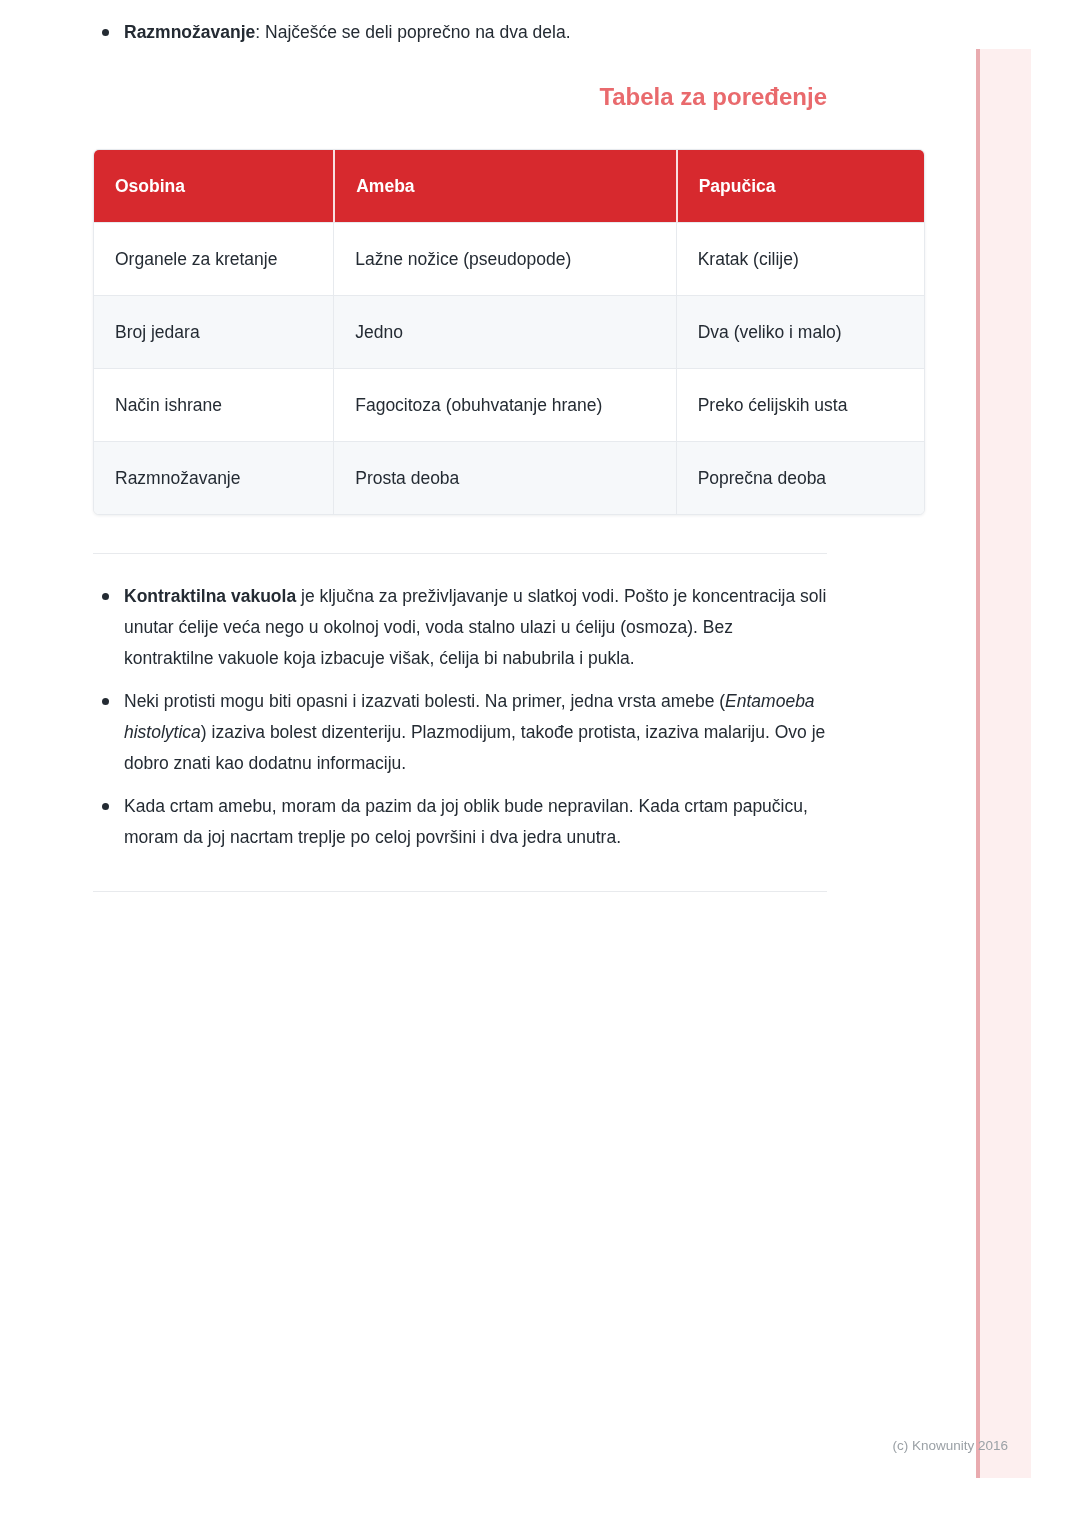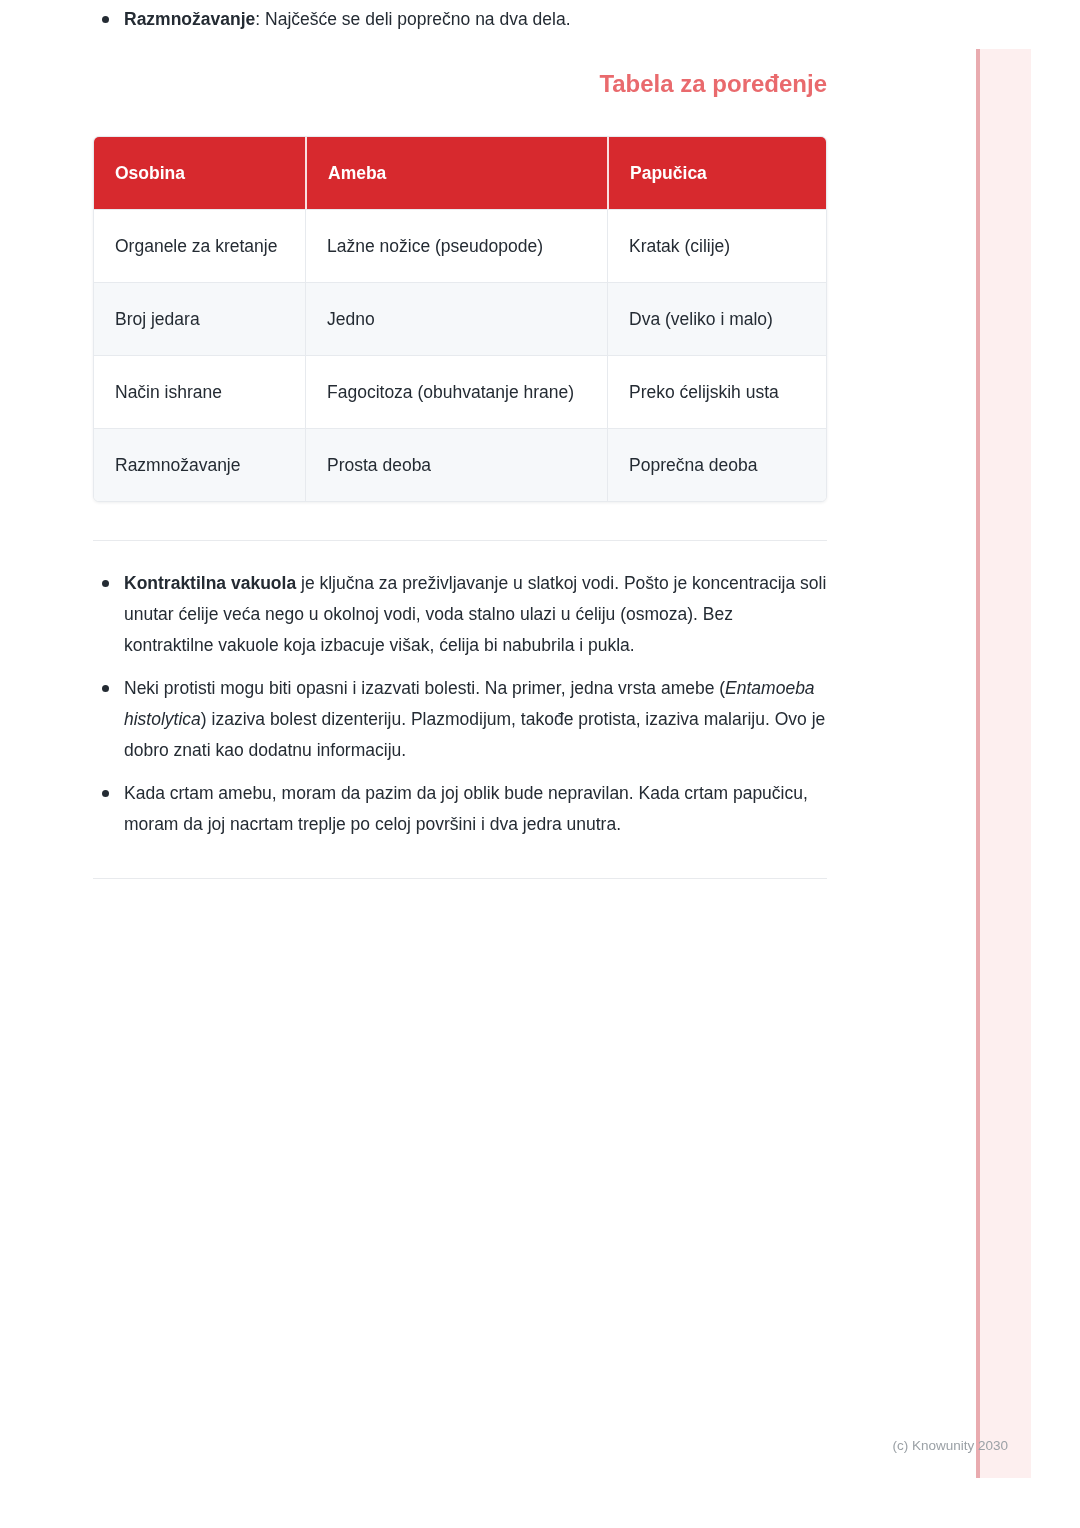--- a/index.html
+++ b/index.html
@@ -16,21 +16,21 @@
     --c-credit_text:#9ba1a6;
   }
   *{box-sizing:border-box}
   html,body{margin:0;padding:0}
   body{
     width:1080px;height:1528px;position:relative;overflow:hidden;
     background:#ffffff;
     font-family:"Liberation Sans",sans-serif;
     color:var(--c-body_text);
   }
-  .content{position:absolute;left:93px;top:4px;width:734px}
+  .content{position:absolute;left:93px;top:17px;width:734px}
 
   
   ul.bullets{list-style:none;margin:0;padding:0}
   ul.bullets li{
     position:relative;padding-left:31px;
     font-size:17.5px;line-height:31px;
   }
   ul.bullets li::before{
     content:"";position:absolute;left:9px;top:12px;
     width:7px;height:7px;border-radius:50%;background:var(--c-body_text);
@@ -46,21 +46,21 @@
   }
   h2.section-heading{
     margin:52px 0 0;font-size:31px;line-height:40px;font-weight:bold;
     color:var(--c-section_heading);
     border-bottom:3px solid var(--c-heading_underline);
     padding-bottom:14px;
   }
 
   
   .table-wrap{
-    margin-top:36px;width:734px;
+    margin-top:36px;width:832px;
     border:1px solid var(--c-cell_border);border-radius:6px;
     overflow:hidden;
     box-shadow:0 1px 3px rgba(16,24,40,.07);
     background:#fff;
   }
   table{
     width:100%;border-collapse:separate;border-spacing:0;
     table-layout:fixed;font-size:17.5px;line-height:30px;
   }
   col.c1{width:211px} col.c2{width:302px} col.c3{width:219px}
@@ -154,13 +154,13 @@
       <li><span>Kada crtam amebu, moram da pazim da joj oblik bude nepravilan. Kada crtam papučicu, moram da joj nacrtam treplje po celoj površini i dva jedra unutra.</span></li>
     </ul>
 
   <hr class="divider">
 
 
 </div>
 
 <div class="side-strip"></div>
 
-<div class="credit">(c) Knowunity 2030</div>
+<div class="credit">(c) Knowunity 2016</div>
 
 </body></html>

